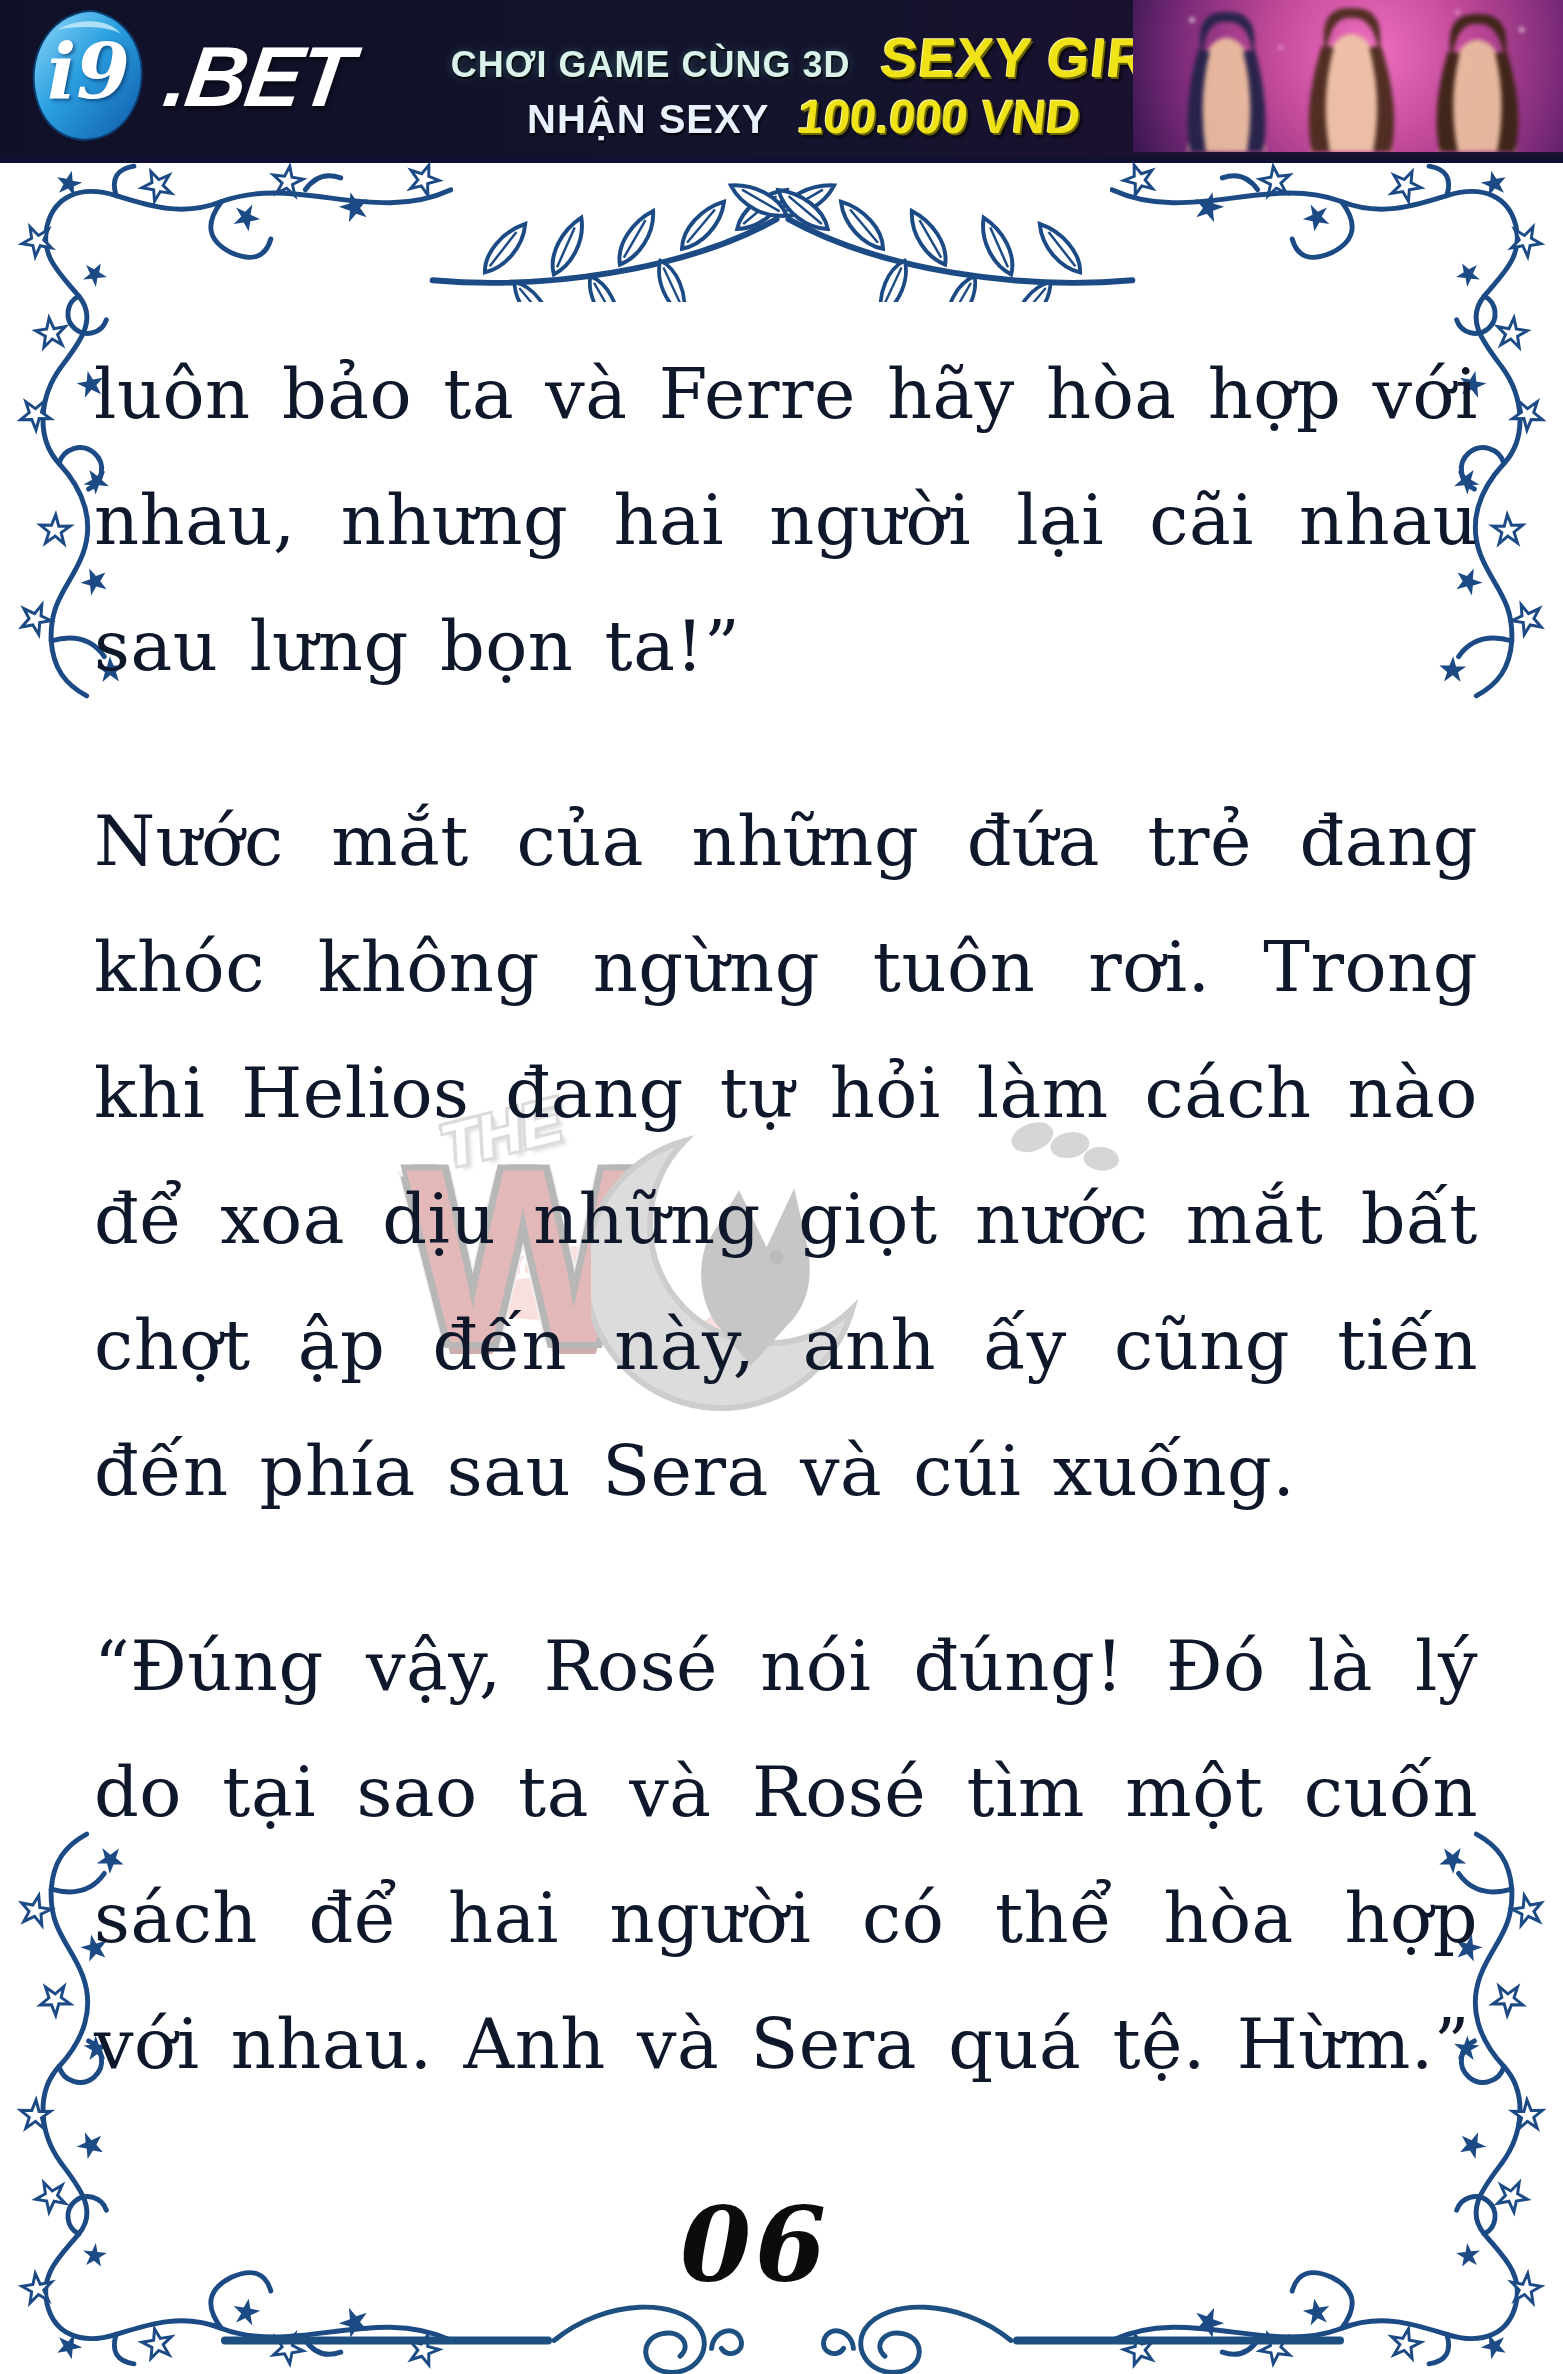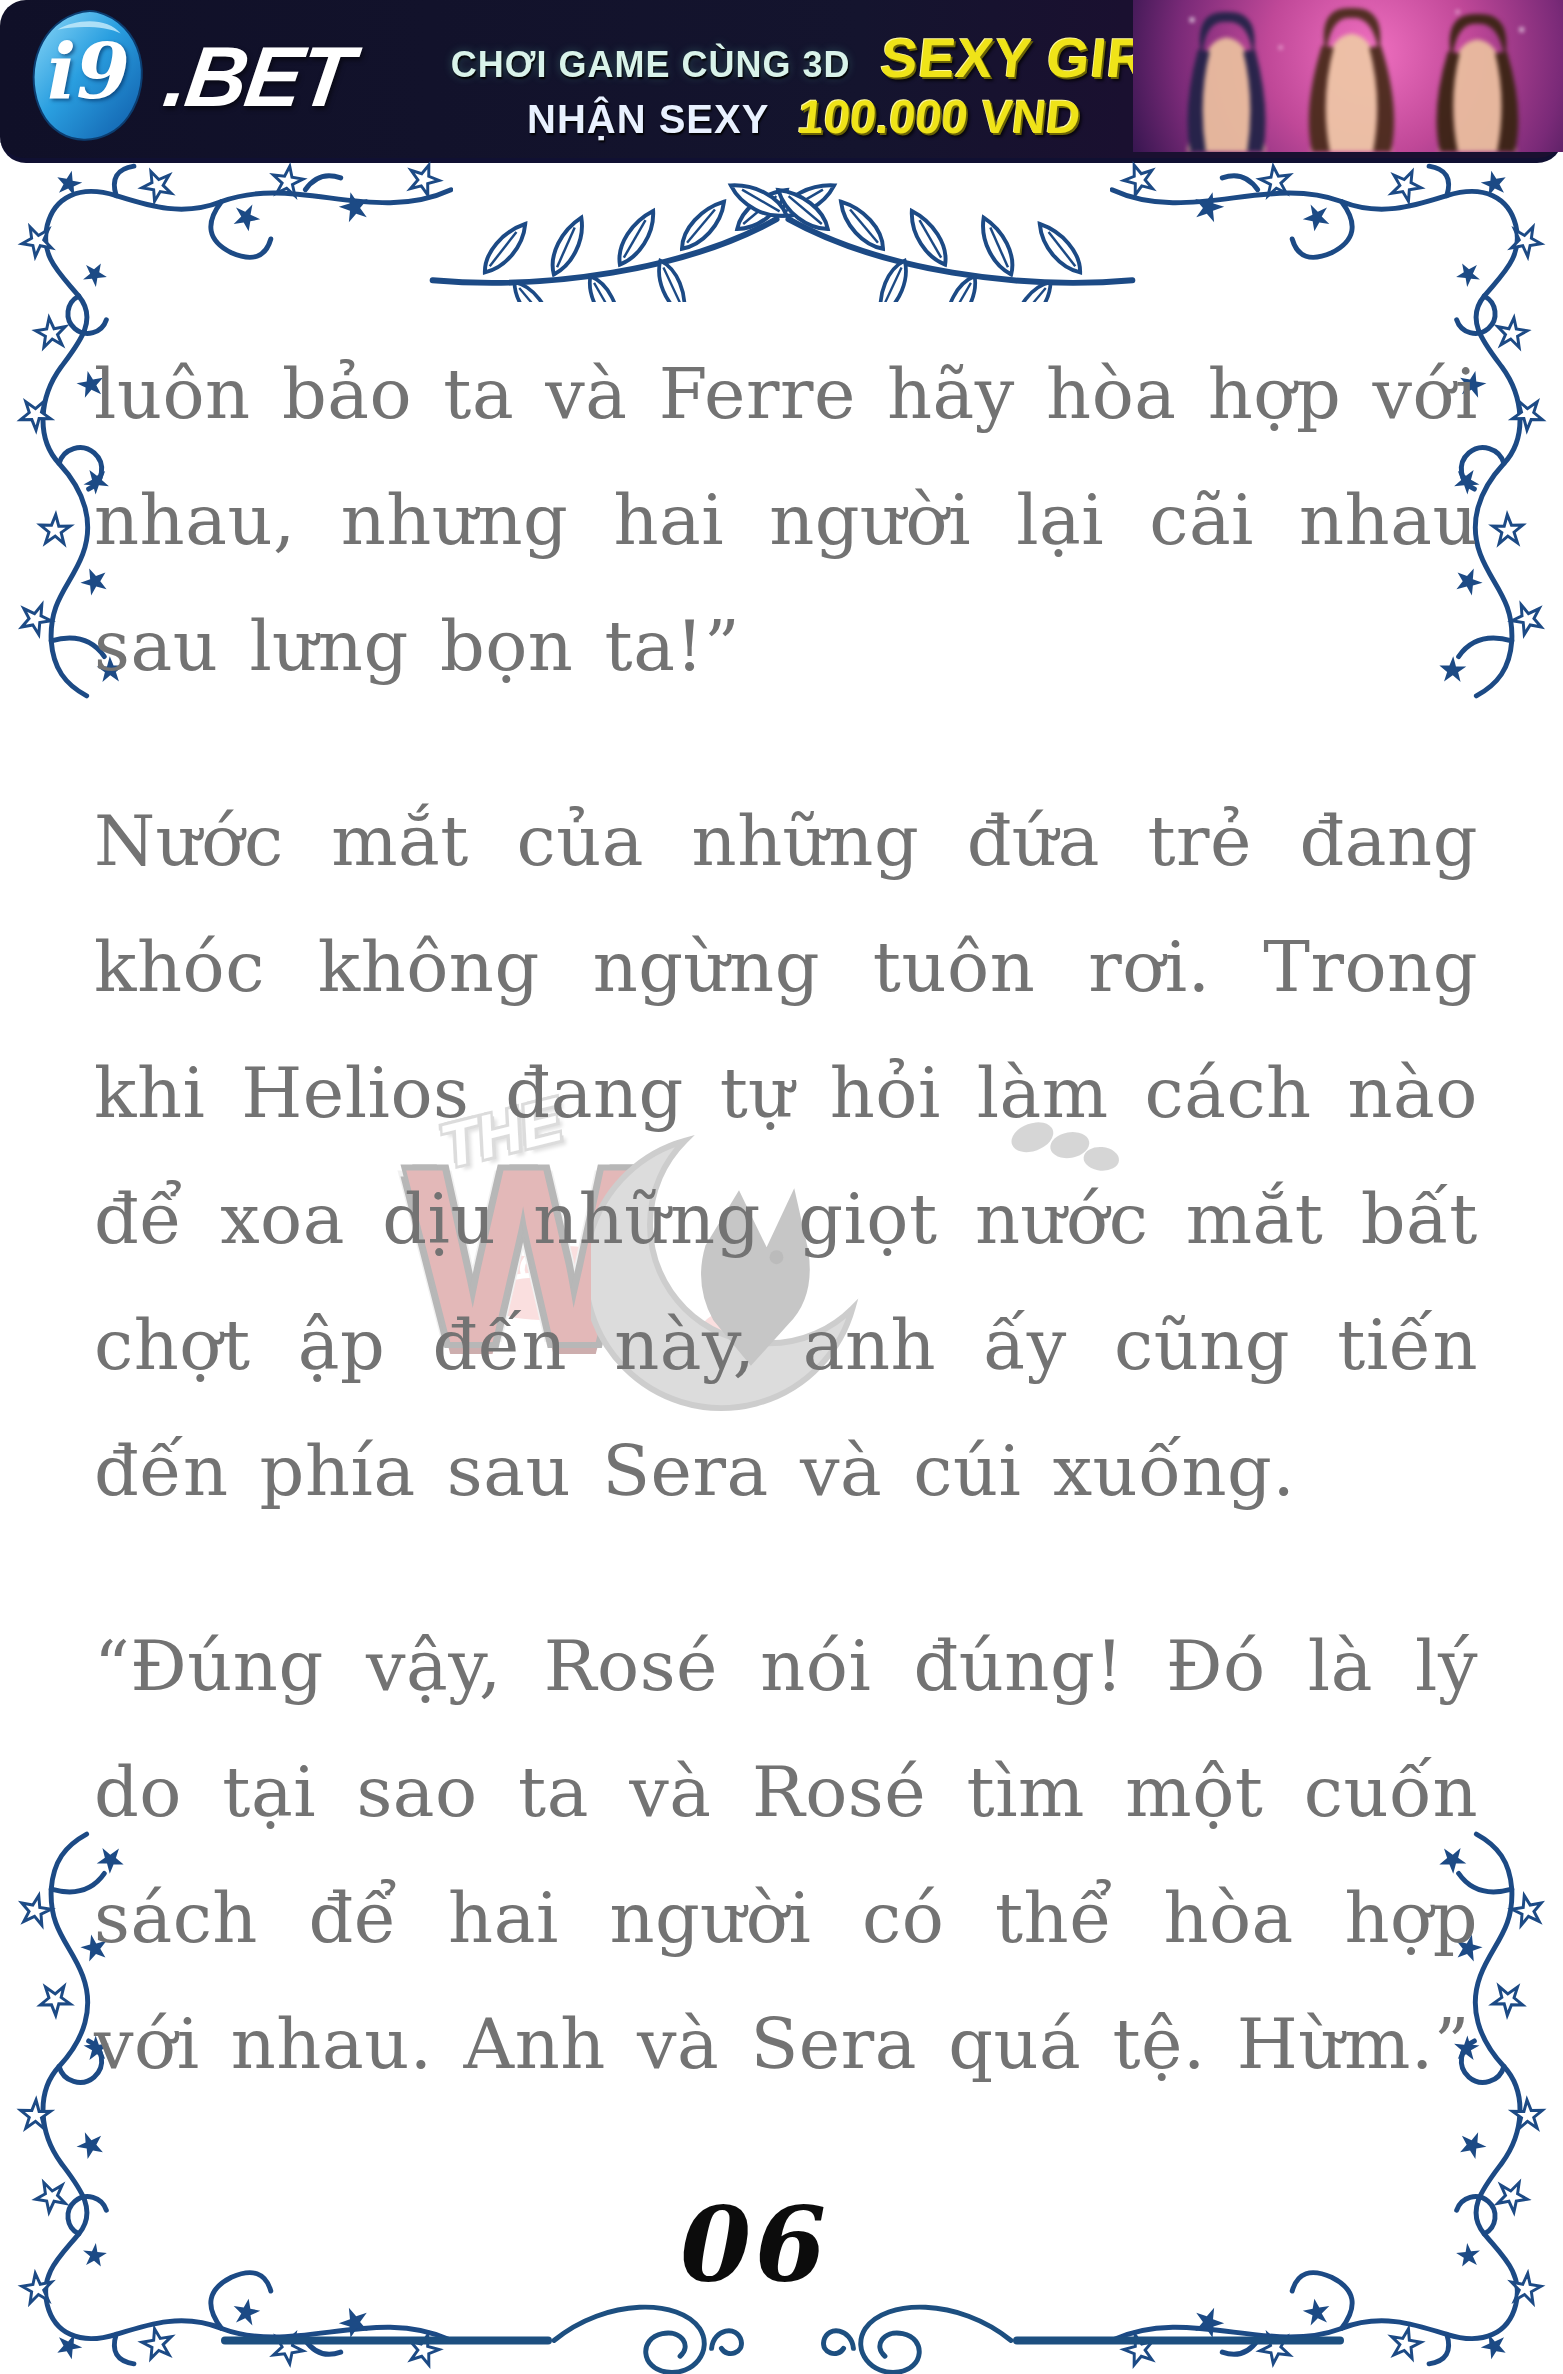--- a/index.html
+++ b/index.html
@@ -4,21 +4,21 @@
 <style>
   html,body{margin:0;padding:0;}
   body{
     width:1563px;height:2374px;position:relative;overflow:hidden;
     background:#ffffff;font-family:"DejaVu Serif",serif;
   }
   
   .banner{
     position:absolute;top:0;left:0;width:1563px;height:158px;
     background:linear-gradient(90deg,#101028 0%,#14142e 55%,#1a1030 72%);
-    border-bottom:5.9px solid #101032;cursor:pointer;border-radius:26px;
+    border-bottom:5.9px solid #101032;cursor:pointer;
   }
   .banner-left{position:absolute;left:0;top:0;width:424px;height:152px;}
   .logo-pick{position:absolute;left:17.7px;top:3.9px;width:148px;height:148px;}
   .logo-i9{
     position:absolute;left:47px;top:25.6px;font:italic 700 77px "DejaVu Serif",serif;
     color:#ffffff;text-shadow:2px 2px 3.9px rgba(0,40,90,.6);
   }
   .logo-bet{
     position:absolute;left:165px;top:27.6px;font:italic 900 85px "Liberation Sans",sans-serif;
     color:#ffffff;letter-spacing:-2px;transform:skewX(-8deg);
@@ -54,21 +54,21 @@
   .corner{position:absolute;width:453px;height:552px;color:#1c4a85;}
   .corner.tl{left:0;top:156px;}
   .corner.tr{right:0;top:156px;transform:scaleX(-1);}
   .corner.bl{left:0;bottom:0;transform:scaleY(-1);}
   .corner.br{right:0;bottom:0;transform:scale(-1,-1);}
   .laurel{position:absolute;left:408px;top:164px;width:749px;height:138px;color:#1c4a85;}
   .divider{position:absolute;left:221px;top:2295px;width:1123px;height:91px;color:#1d4f80;}
   
   .page-text{
     position:absolute;left:94px;top:331px;width:1384px;z-index:2;
-    font-size:70px;line-height:126px;color:#737373;text-align:justify;
+    font-size:70px;line-height:126px;color:#0f172a;text-align:justify;
     letter-spacing:0.5px;word-spacing:.12em;
   }
   .page-text p{margin:0;}
   .page-text p + p{margin-top:69px;}
   .page-number{
     position:absolute;left:0;top:2185px;width:1510px;text-align:center;z-index:2;
     font:italic 900 102px "DejaVu Serif",serif;color:#0c0c0c;letter-spacing:3.9px;
   }
   
   .watermark{position:absolute;left:412px;top:1080px;width:709px;height:335px;opacity:.34;z-index:1;}

